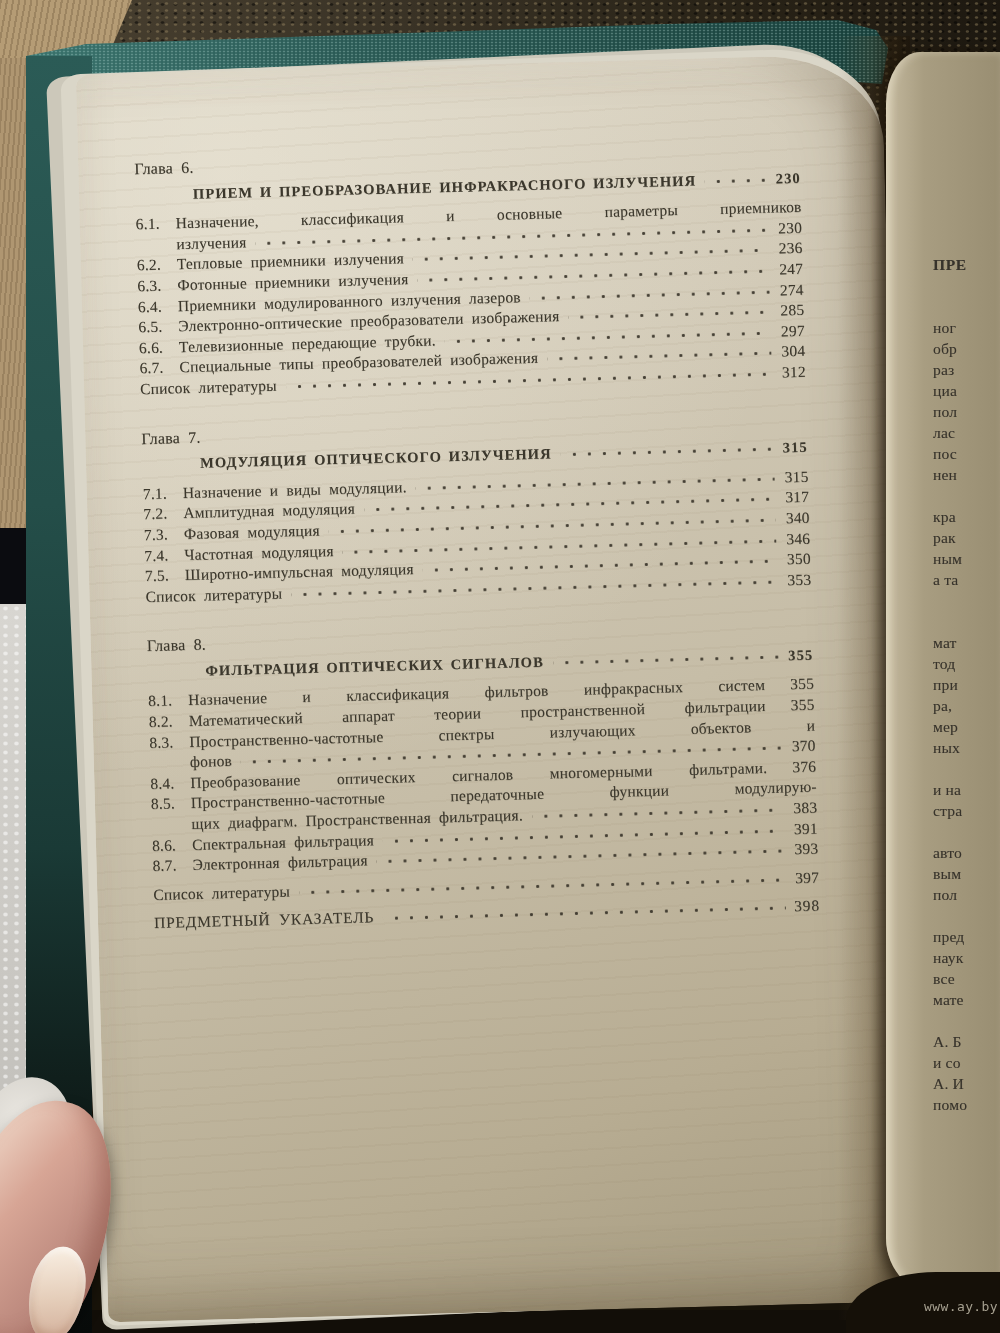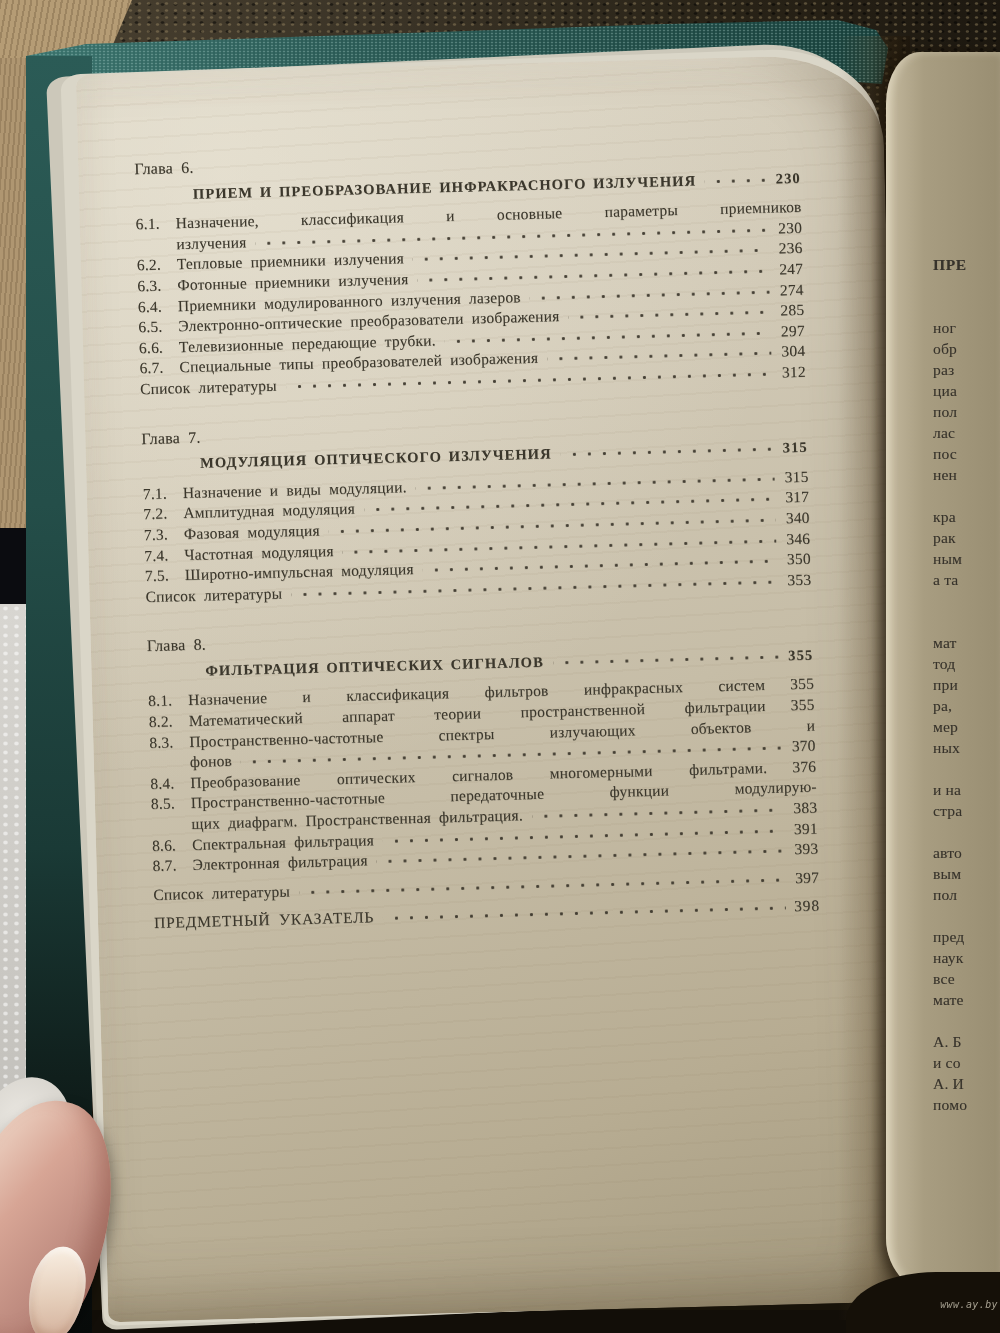--- a/index.html
+++ b/index.html
@@ -105,22 +105,22 @@
 
   
   .rp-text{position:absolute;left:47px;top:202px;width:80px;color:#37332b;
            font-size:15.5px;line-height:21px;letter-spacing:.2px;
            text-shadow:.3px .4px .6px rgba(55,51,43,.3);}
   .rp-line{height:21px;white-space:nowrap;}
   .rp-head{font-weight:bold;letter-spacing:.6px;}
 
   
   .watermark{position:absolute;left:924px;top:1299px;width:74px;z-index:11;
-    font-family:"DejaVu Sans Mono",monospace;font-size:10px;letter-spacing:.4px;
-    color:rgba(190,184,167,.85);text-align:right;font-style:italic;}
+    font-family:"DejaVu Sans Mono",monospace;font-size:13px;letter-spacing:.4px;
+    color:rgba(190,184,167,.85);text-align:right;}
 </style>
 </head>
 <body>
 
 <div class="scene">
 
   <div class="carpet-top"></div>
   <div class="carpet-tan-corner"></div>
   <div class="carpet-tan-strip"></div>
   <div class="carpet-black-strip"></div>

